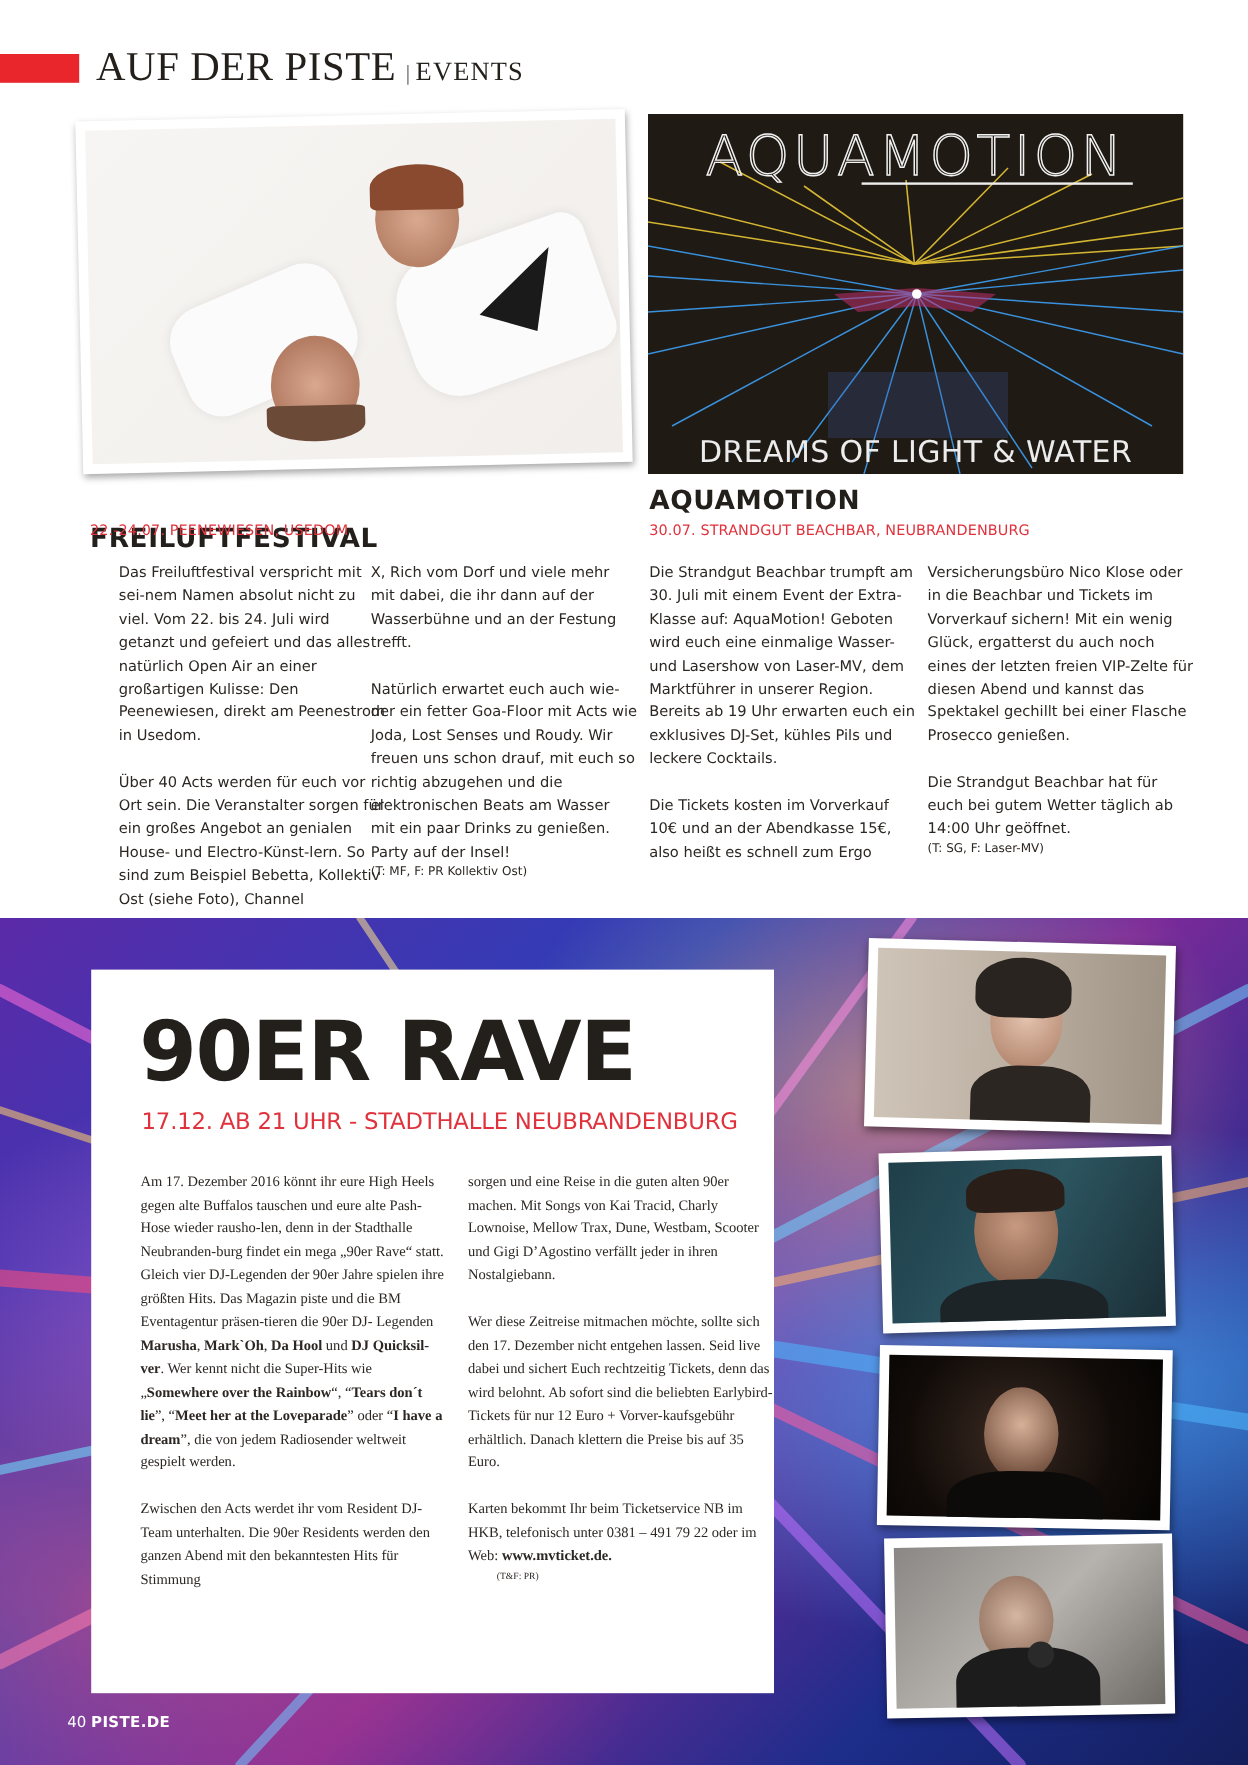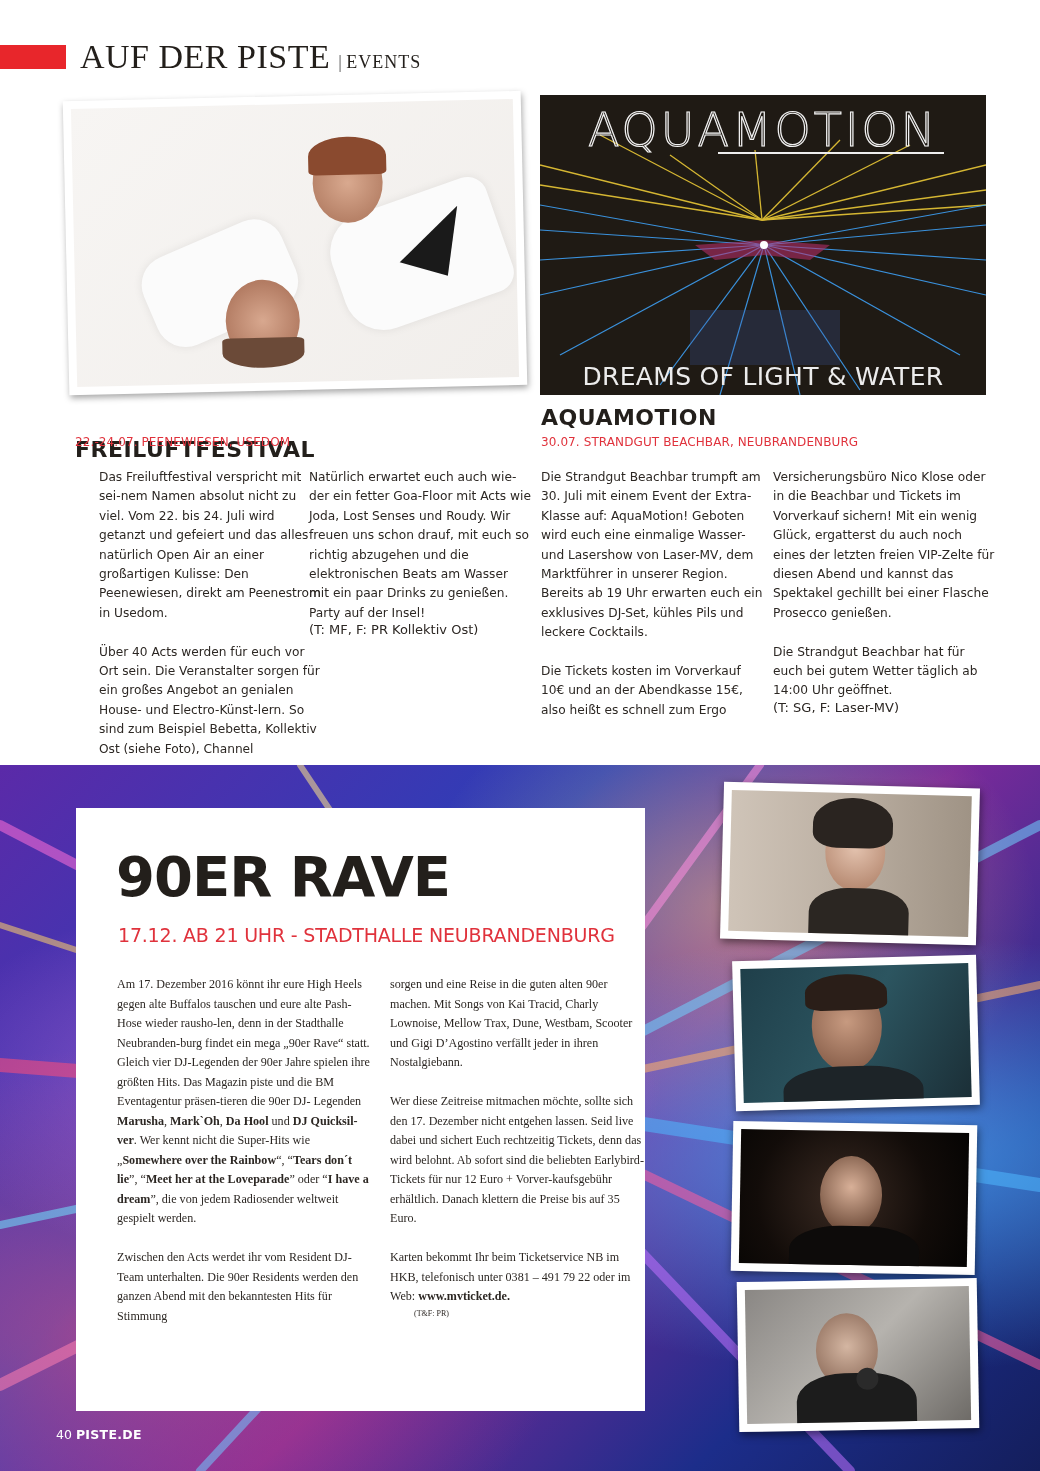--- a/index.html
+++ b/index.html
@@ -3,21 +3,21 @@
 <meta charset="utf-8">
 <style>
   * { box-sizing: border-box; margin: 0; padding: 0; }
   html, body { width: 1040px; height: 1471px; background: #ffffff; overflow: hidden; }
   body { position: relative; font-family: "DejaVu Sans", sans-serif; color: #2a2420; }
 
   
   .red-bar { position: absolute; left: 0; top: 45px; width: 66px; height: 24px; background: #e8262b; }
   .section-title { position: absolute; left: 80px; top: 38px; font-family: "Liberation Serif", serif; font-size: 34px; color: #231f1b; letter-spacing: 0.5px; white-space: nowrap; }
   .section-title .sep { font-size: 18px; color: #555; margin: 0 4px 0 8px; }
-  .section-title .sub { font-size: 18px; letter-spacing: 1px; }
+  .section-title .sub { font-size: 22px; letter-spacing: 1px; }
 
   
   .photo-tilt { position: absolute; left: 66px; top: 96px; width: 458px; height: 294px; background: #fff; transform: rotate(-1.3deg); box-shadow: 1px 3px 6px rgba(0,0,0,0.35); padding: 8px; }
   .photo-tilt .inner { width: 100%; height: 100%; background: linear-gradient(135deg, #f7f5f3 0%, #f1eeeb 100%); position: relative; overflow: hidden; }
   .person { position: absolute; border-radius: 50%; }
   .person.h1 { left: 240px; top: 40px; width: 70px; height: 80px; background: radial-gradient(circle at 50% 50%, #d9a98f 0%, #b78268 70%); }
   .person.h1 .hair { position: absolute; top: -6px; left: -4px; width: 78px; height: 38px; border-radius: 50% 50% 10% 10%; background: #8a4a2f; }
   .person.h2 { left: 150px; top: 175px; width: 74px; height: 82px; background: radial-gradient(circle at 50% 50%, #d8a88f 0%, #b37c63 70%); }
   .person.h2 .hair { position: absolute; bottom: -6px; left: -4px; width: 82px; height: 30px; border-radius: 10% 10% 50% 50%; background: #6b4a38; }
   .shirt { position: absolute; background: #fbfbfb; box-shadow: 0 0 10px rgba(0,0,0,0.08); }
@@ -30,34 +30,34 @@
   .aqua-underline { position: absolute; left: 178px; top: 57px; width: 226px; height: 2px; background: #eee; }
   .aqua-sub { position: absolute; left: 0; right: 0; bottom: 4px; text-align: center; font-family: "DejaVu Sans", sans-serif; font-size: 25px; color: #ececec; letter-spacing: 0.3px; }
   .aqua-svg { position: absolute; left: 0; top: 0; }
 
   
   .art-title { position: absolute; font-family: "DejaVu Sans", sans-serif; font-weight: 900; font-size: 22px; color: #231f1b; letter-spacing: 0.5px; }
   .art-sub { position: absolute; font-family: "DejaVu Sans", sans-serif; font-size: 12px; color: #e0323c; letter-spacing: 0.1px; white-space: nowrap; }
 
   .col { position: absolute; font-family: "DejaVu Sans", sans-serif; font-size: 12.2px; line-height: 19.4px; color: #2c2723; }
   .col p { margin-bottom: 19.4px; }
-  .col .credit { font-size: 13px; line-height: 14px; margin-bottom: 0; }
+  .col .credit { font-size: 10px; line-height: 14px; margin-bottom: 0; }
 
   
   .rave-bg { position: absolute; left: 0; top: 765px; width: 1040px; height: 706px; overflow: hidden;
     background:
       radial-gradient(ellipse at 28% 45%, rgba(255,120,220,0.55) 0%, rgba(255,120,220,0) 35%),
       radial-gradient(ellipse at 85% 55%, rgba(80,180,255,0.7) 0%, rgba(80,180,255,0) 40%),
       radial-gradient(ellipse at 70% 20%, rgba(255,220,120,0.45) 0%, rgba(255,220,120,0) 30%),
       radial-gradient(ellipse at 10% 80%, rgba(240,80,120,0.55) 0%, rgba(240,80,120,0) 35%),
       linear-gradient(135deg, #5b2aa8 0%, #2a3fb8 35%, #7b2a9a 55%, #1c2d8a 80%, #141e5c 100%);
   }
   .rave-streaks { position: absolute; inset: 0; }
   .rave-box { position: absolute; left: 76px; top: 808px; width: 569px; height: 603px; background: #ffffff; }
-  .rave-title { position: absolute; left: 116px; top: 836px; font-family: "DejaVu Sans", sans-serif; font-weight: 900; font-size: 56px; line-height: 82px; letter-spacing: -1px; color: #231f1b; white-space: nowrap; }
+  .rave-title { position: absolute; left: 116px; top: 836px; font-family: "DejaVu Sans", sans-serif; font-weight: 900; font-size: 69px; line-height: 82px; letter-spacing: -1px; color: #231f1b; white-space: nowrap; }
   .rave-sub { position: absolute; left: 118px; top: 924px; font-family: "DejaVu Sans", sans-serif; font-size: 19px; color: #e0323c; white-space: nowrap; letter-spacing: -0.2px; }
   .rave-col { position: absolute; font-family: Liberation Serif, serif; font-size: 12.1px; line-height: 19.5px; color: #2c2723; }
   .rave-col p { margin-bottom: 19.5px; }
   .rave-col b { font-weight: 800; }
   .rave-col .credit { font-size: 8px; line-height: 14px; margin-bottom: 0; margin-left: 24px; }
 
   .dj-photo { position: absolute; background: #fff; padding: 8px; box-shadow: 1px 3px 8px rgba(0,0,0,0.5); }
   .dj-photo .inner { width: 100%; height: 100%; position: relative; overflow: hidden; }
   .dj1 { left: 722px; top: 785px; width: 256px; height: 157px; transform: rotate(1.5deg); }
   .dj1 .inner { background: linear-gradient(90deg, #cfc4b8 0%, #bdb1a4 45%, #9f9385 100%); }
@@ -135,20 +135,21 @@
 </div>
 
 <div class="art-title" style="left:75px; top:405px;margin-top:32px;">FREILUFTFESTIVAL</div>
 <div class="art-sub" style="left:75px; top:435px;">22.-24.07. PEENEWIESEN, USEDOM</div>
 
 <div class="col" style="left:75px; top:468px; width:222px;margin-left:24px;">
   <p>Das Freiluftfestival verspricht mit sei-nem Namen absolut nicht zu viel. Vom 22. bis 24. Juli wird getanzt und gefeiert und das alles natürlich Open Air an einer großartigen Kulisse: Den Peenewiesen, direkt am Peenestrom in Usedom.</p>
   <p>Über 40 Acts werden für euch vor Ort sein. Die Veranstalter sorgen für ein großes Angebot an genialen House- und Electro-Künst-lern. So sind zum Beispiel Bebetta, Kollektiv Ost (siehe Foto), Channel</p>
 </div>
 <div class="col" style="left:309px; top:468px; width:222px;">
+  <p>X, Rich vom Dorf und viele mehr mit dabei, die ihr dann auf der Wasserbühne und an der Festung trefft.</p>
   <p style="margin-bottom:0">Natürlich erwartet euch auch wie-der ein fetter Goa-Floor mit Acts wie Joda, Lost Senses und Roudy. Wir freuen uns schon drauf, mit euch so richtig abzugehen und die elektronischen Beats am Wasser mit ein paar Drinks zu genießen. Party auf der Insel!</p>
   <p class="credit">(T: MF, F: PR Kollektiv Ost)</p>
 </div>
 
 <div class="art-title" style="left:541px; top:405px;">AQUAMOTION</div>
 <div class="art-sub" style="left:541px; top:435px;">30.07. STRANDGUT BEACHBAR, NEUBRANDENBURG</div>
 
 <div class="col" style="left:541px; top:468px; width:222px;">
   <p>Die Strandgut Beachbar trumpft am 30. Juli mit einem Event der Extra-Klasse auf: AquaMotion! Geboten wird euch eine einmalige Wasser- und Lasershow von Laser-MV, dem Marktführer in unserer Region. Bereits ab 19 Uhr erwarten euch ein exklusives DJ-Set, kühles Pils und leckere Cocktails.</p>
   <p>Die Tickets kosten im Vorverkauf 10€ und an der Abendkasse 15€, also heißt es schnell zum Ergo</p>

